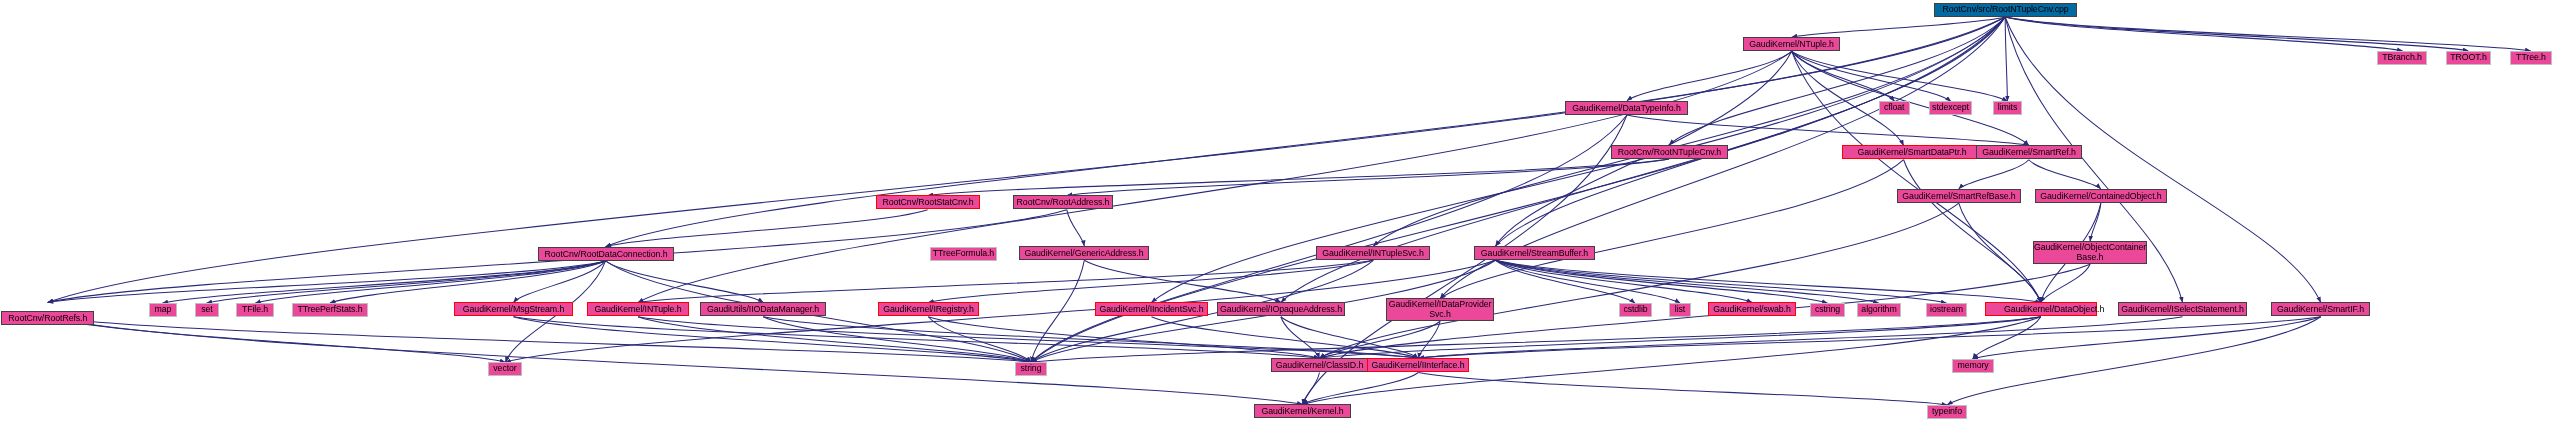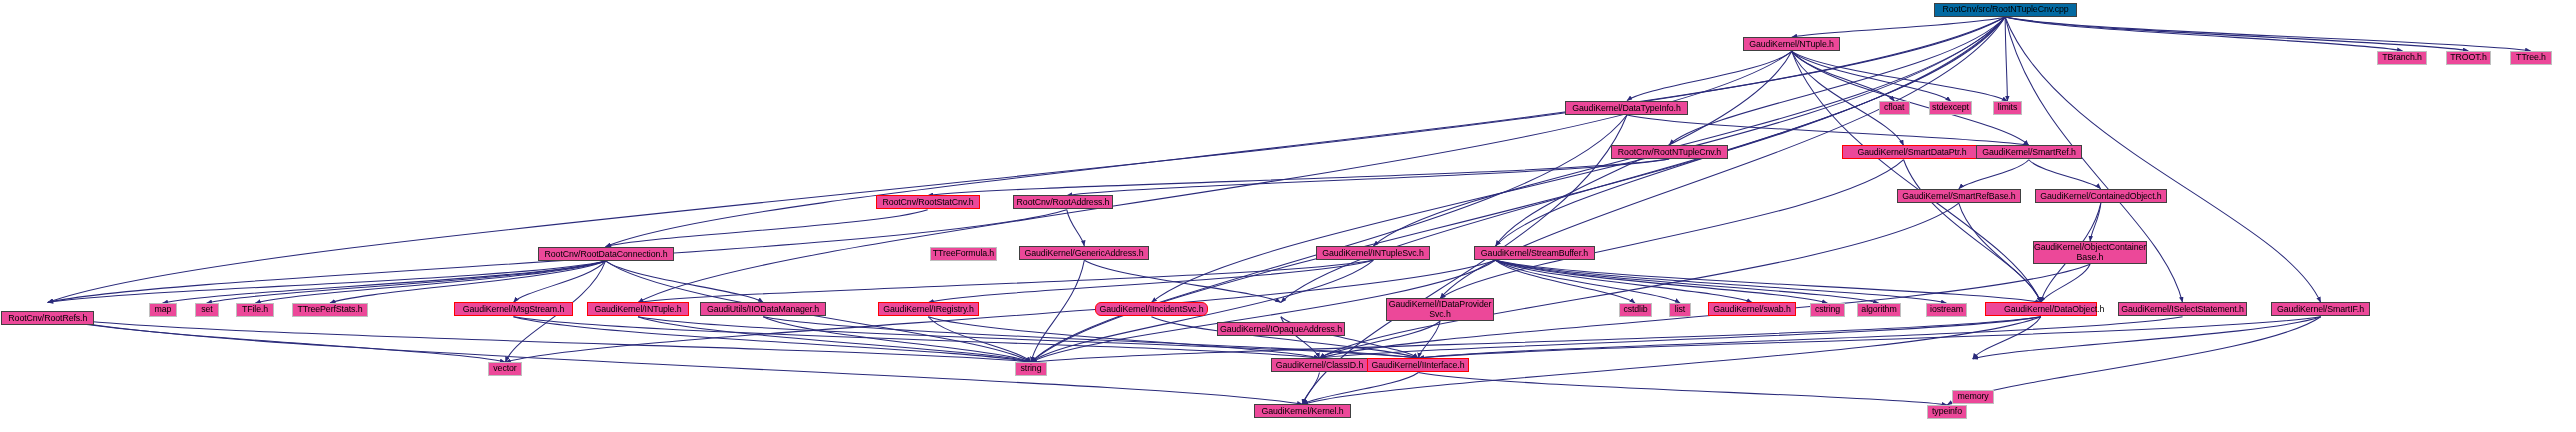--- a/index.html
+++ b/index.html
@@ -192,35 +192,35 @@
 Base.h</div>
       <div class="node box" style="left: 1.3px; top: 311px; width: 93px; height: 14.3px;">RootCnv/RootRefs.h</div>
       <div class="node plain" style="left: 149px; top: 303px; width: 28px; height: 13.6px;">map</div>
       <div class="node plain" style="left: 195px; top: 303px; width: 24px; height: 13.6px;">set</div>
       <div class="node plain" style="left: 236px; top: 303px; width: 38px; height: 13.6px;">TFile.h</div>
       <div class="node plain" style="left: 292px; top: 303px; width: 76px; height: 13.6px;">TTreePerfStats.h</div>
       <div class="node red" style="left: 454px; top: 302px; width: 119px; height: 14.3px;">GaudiKernel/MsgStream.h</div>
       <div class="node red" style="left: 587px; top: 302px; width: 102px; height: 14.3px;">GaudiKernel/INTuple.h</div>
       <div class="node box" style="left: 700px; top: 302px; width: 126px; height: 14.3px;">GaudiUtils/IIODataManager.h</div>
       <div class="node red" style="left: 878px; top: 302px; width: 101px; height: 14.3px;">GaudiKernel/IRegistry.h</div>
-      <div class="node red" style="left: 1095px; top: 302px; width: 113px; height: 14.3px; border-radius: 6px;">GaudiKernel/IIncidentSvc.h</div>
-      <div class="node box" style="left: 1217px; top: 302px; width: 128px; height: 14.3px; margin-top: 20px;">GaudiKernel/IOpaqueAddress.h</div>
+      <div class="node red" style="left: 1095px; top: 302px; width: 113px; height: 14.3px;">GaudiKernel/IIncidentSvc.h</div>
+      <div class="node box" style="left: 1217px; top: 302px; width: 128px; height: 14.3px;">GaudiKernel/IOpaqueAddress.h</div>
       <div class="node box two-line" style="left: 1386px; top: 298px; width: 108px; height: 23px;">GaudiKernel/IDataProvider
 Svc.h</div>
       <div class="node plain" style="left: 1619px; top: 303px; width: 33px; height: 13.6px;">cstdlib</div>
       <div class="node plain" style="left: 1669px; top: 303px; width: 22px; height: 13.6px;">list</div>
       <div class="node red" style="left: 1708px; top: 302px; width: 88px; height: 14.3px;">GaudiKernel/swab.h</div>
       <div class="node plain" style="left: 1810px; top: 303px; width: 35px; height: 13.6px;">cstring</div>
       <div class="node plain" style="left: 1857px; top: 303px; width: 44px; height: 13.6px;">algorithm</div>
       <div class="node plain" style="left: 1926px; top: 303px; width: 41px; height: 13.6px;">iostream</div>
       <div class="node red" style="left: 1985px; top: 302px; width: 112px; height: 14.3px; padding-left: 28px;">GaudiKernel/DataObject.h</div>
       <div class="node box" style="left: 2118px; top: 302px; width: 129px; height: 14.3px;">GaudiKernel/ISelectStatement.h</div>
       <div class="node box" style="left: 2271px; top: 302px; width: 99px; height: 14.3px;">GaudiKernel/SmartIF.h</div>
       <div class="node plain" style="left: 488px; top: 362px; width: 34px; height: 13.6px;">vector</div>
       <div class="node plain" style="left: 1015px; top: 362px; width: 32px; height: 13.6px;">string</div>
       <div class="node box" style="left: 1271px; top: 358px; width: 97px; height: 14.3px;">GaudiKernel/ClassID.h</div>
       <div class="node red" style="left: 1367px; top: 358px; width: 102px; height: 14.3px;">GaudiKernel/IInterface.h</div>
-      <div class="node plain" style="left: 1952px; top: 359px; width: 42px; height: 13.6px; margin-top: 31px;">memory</div>
+      <div class="node plain" style="left: 1952px; top: 359px; width: 42px; height: 13.6px;">memory</div>
       <div class="node plain" style="left: 1927px; top: 405px; width: 40px; height: 13.6px;">typeinfo</div>
       <div class="node box" style="left: 1254px; top: 404px; width: 97px; height: 14.3px;">GaudiKernel/Kernel.h</div>
     </div>
 </div>
 
 
 </body></html>

